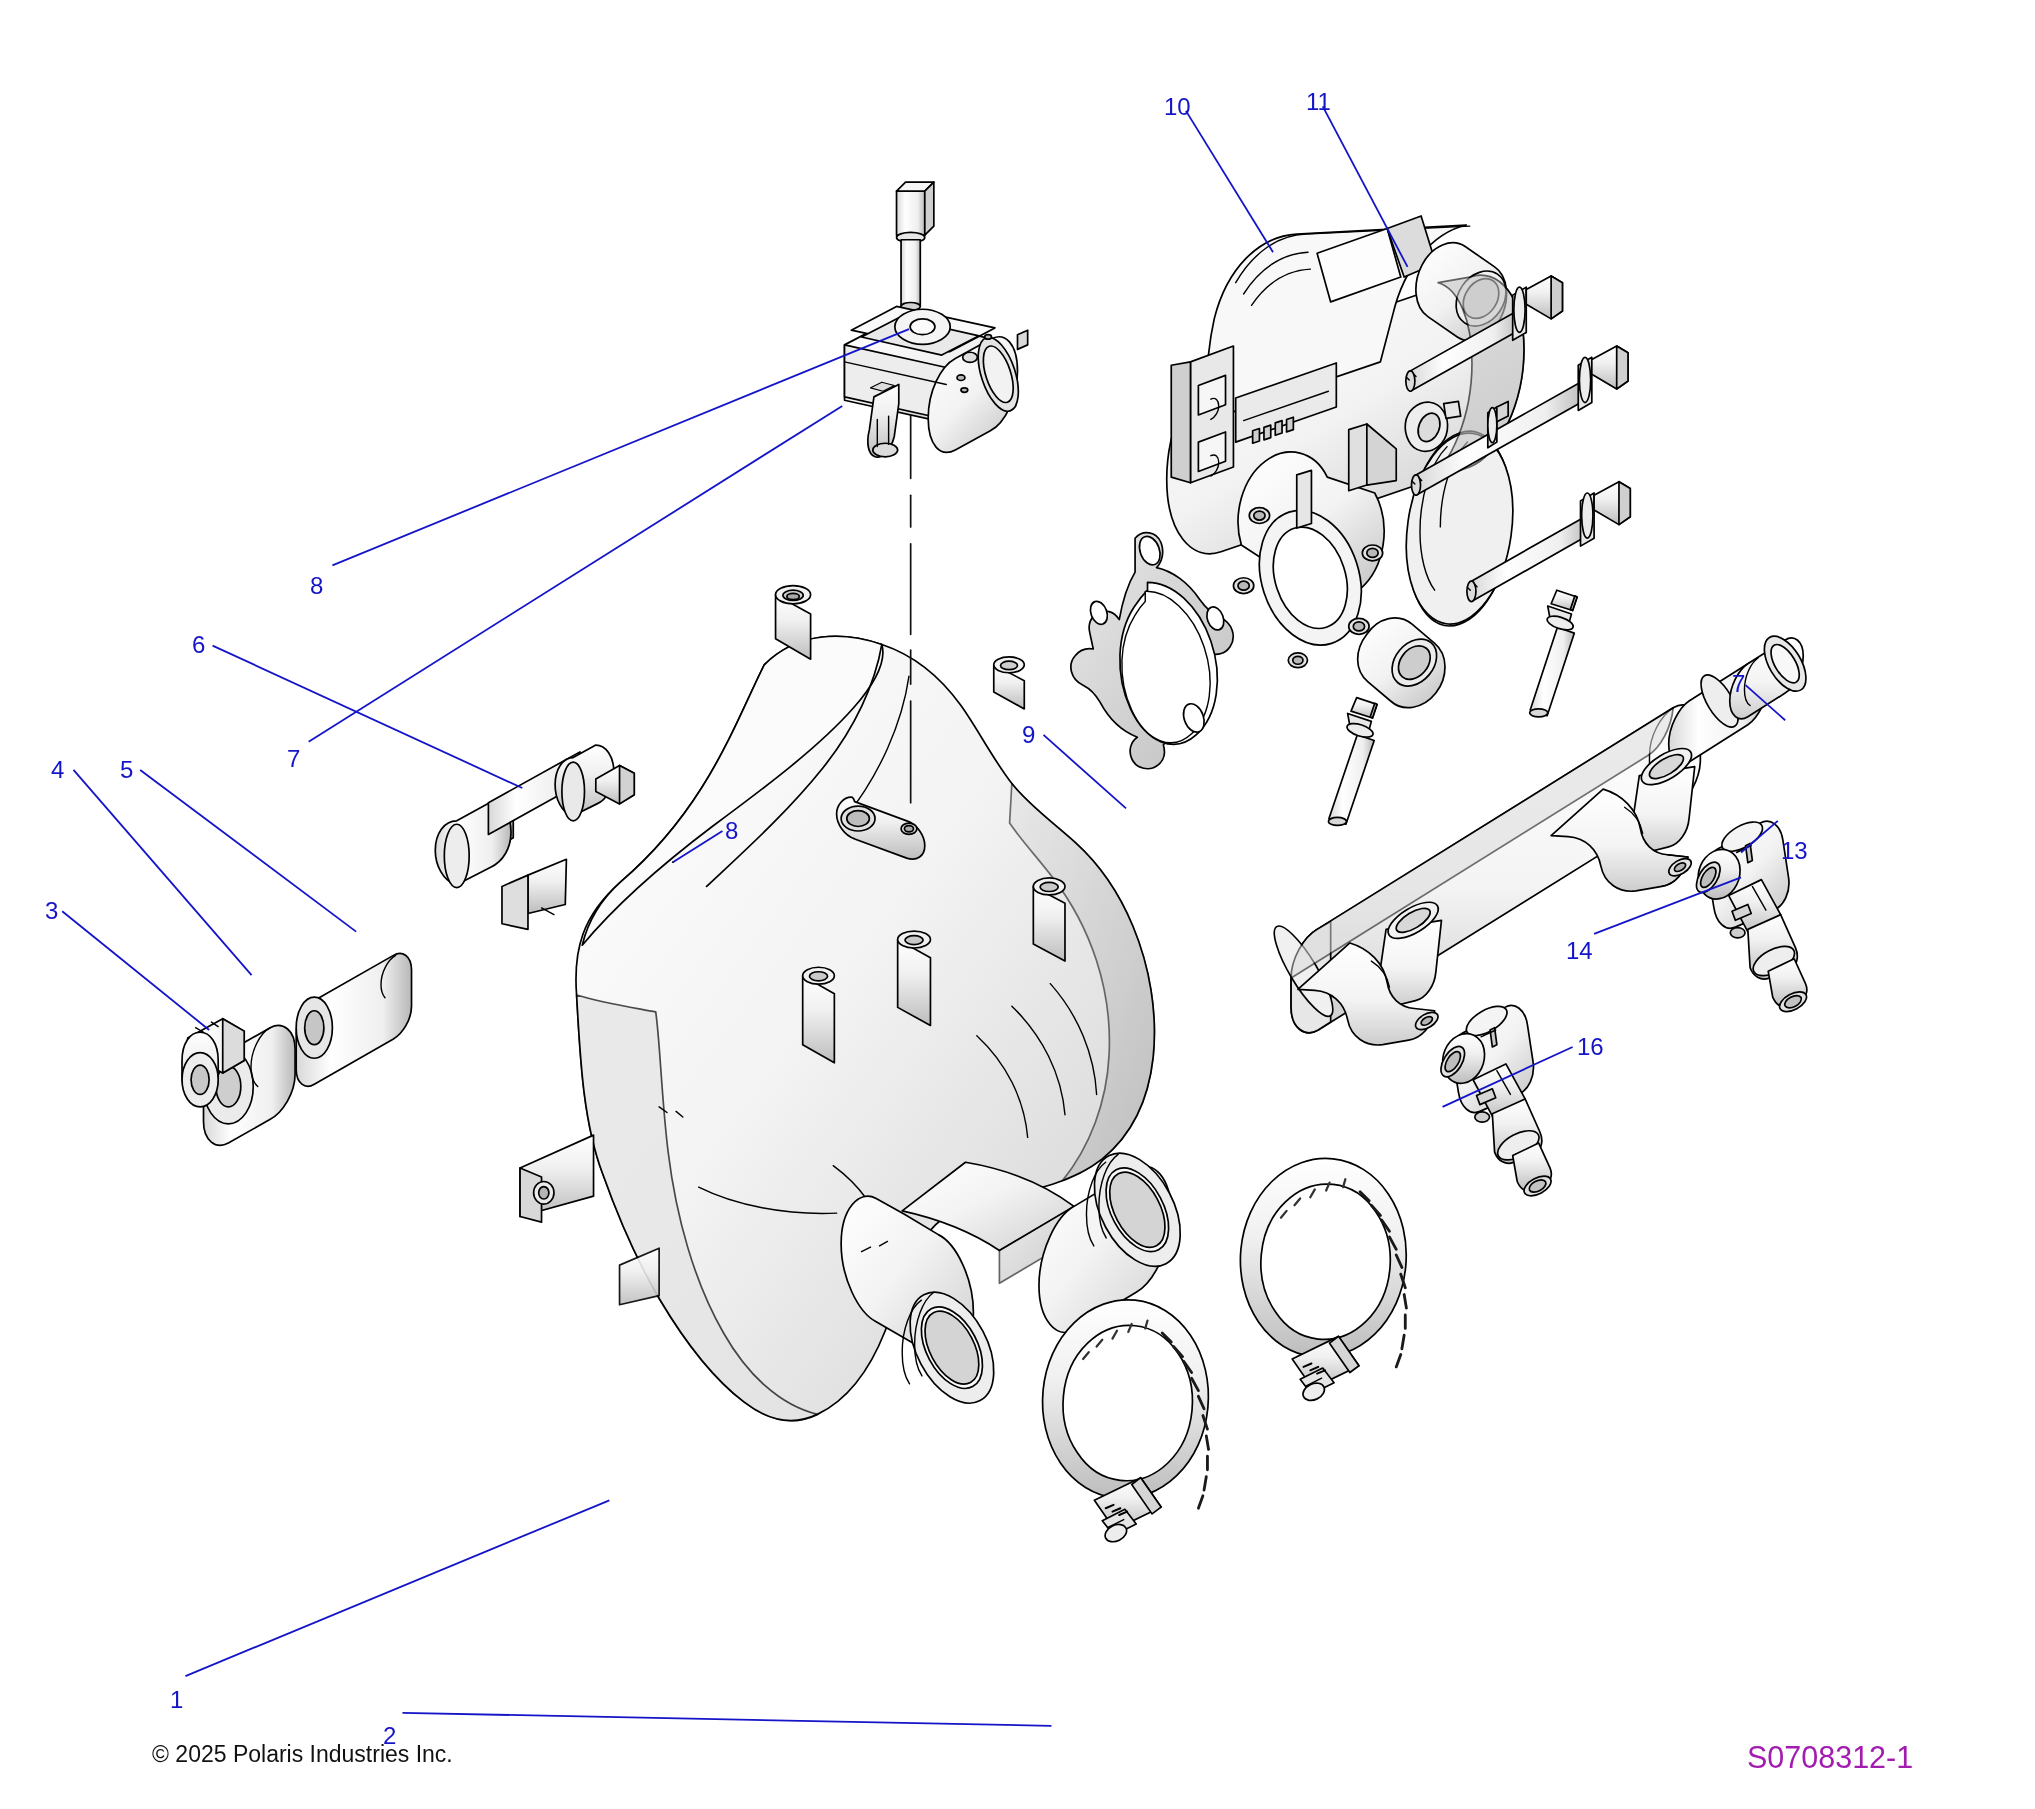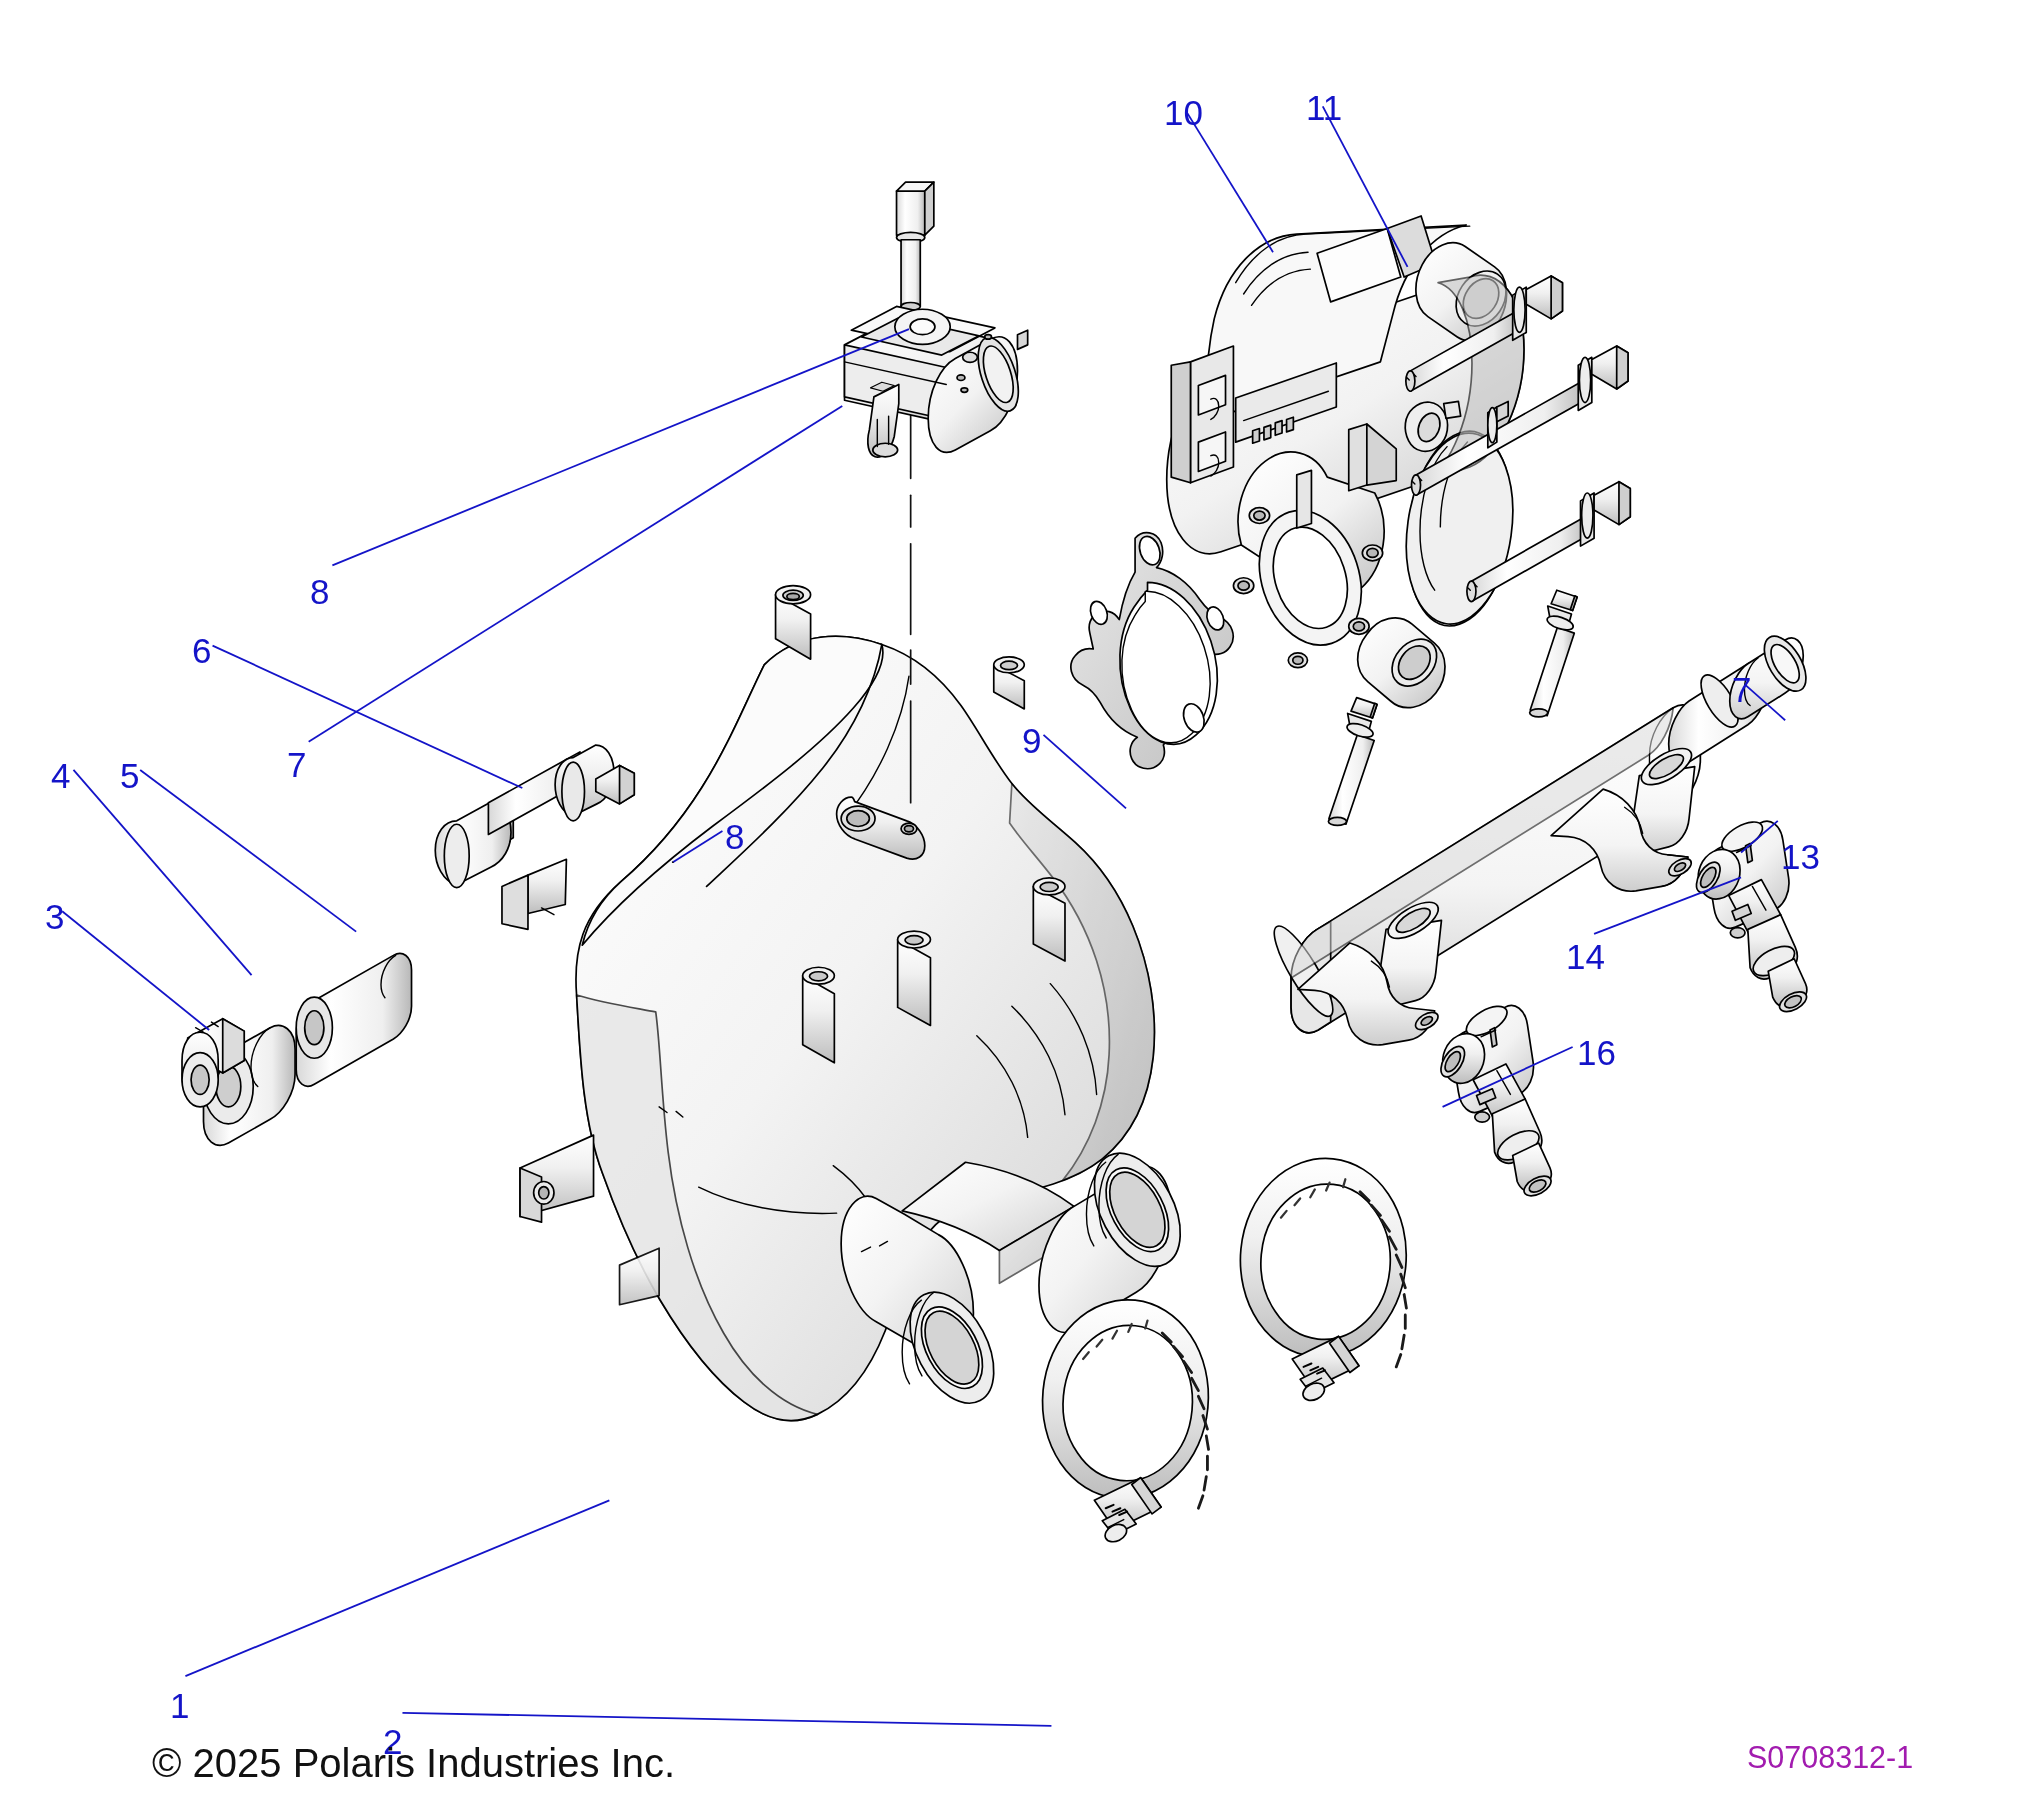--- a/index.html
+++ b/index.html
@@ -1,25 +1,25 @@
 <!DOCTYPE html>
 <html style="font-size:9px"><head>
 <meta charset="utf-8">
 <title>Intake Manifold Parts Diagram</title>
 <style>
   html,body{margin:0;padding:0;background:#ffffff;}
   body{width:2035px;height:1809px;position:relative;overflow:hidden;
        font-family:"Liberation Sans", sans-serif;}
   #sheet{position:absolute;inset:0;width:2035px;height:1809px;}
   #art{position:absolute;left:0;top:0;width:2035px;height:1809px;}
-  .footer-left{position:absolute;left:152px;top:1741px;font-size:40px;color:#111;
+  .footer-left{position:absolute;left:152px;top:1741px;font-size:23px;color:#111;
     font-family:"Liberation Sans", sans-serif;letter-spacing:0px;white-space:nowrap;}
   .footer-right{position:absolute;left:1747px;top:1740px;font-size:30.5px;color:#a21caf;
     font-family:"Liberation Sans", sans-serif;white-space:nowrap;}
-  .callout{position:absolute;color:#1414c8;font-size:35px;font-weight:400;
+  .callout{position:absolute;color:#1414c8;font-size:24px;font-weight:400;
     font-family:"Liberation Sans", sans-serif;line-height:1;white-space:nowrap;}
 </style>
 </head>
 <body>
 
 <div id="sheet">
 
 <svg id="art" viewBox="0 0 3600 3200" xmlns="http://www.w3.org/2000/svg">
   <defs>
     <linearGradient id="gBody" x1="0" y1="0" x2="1" y2="1">

